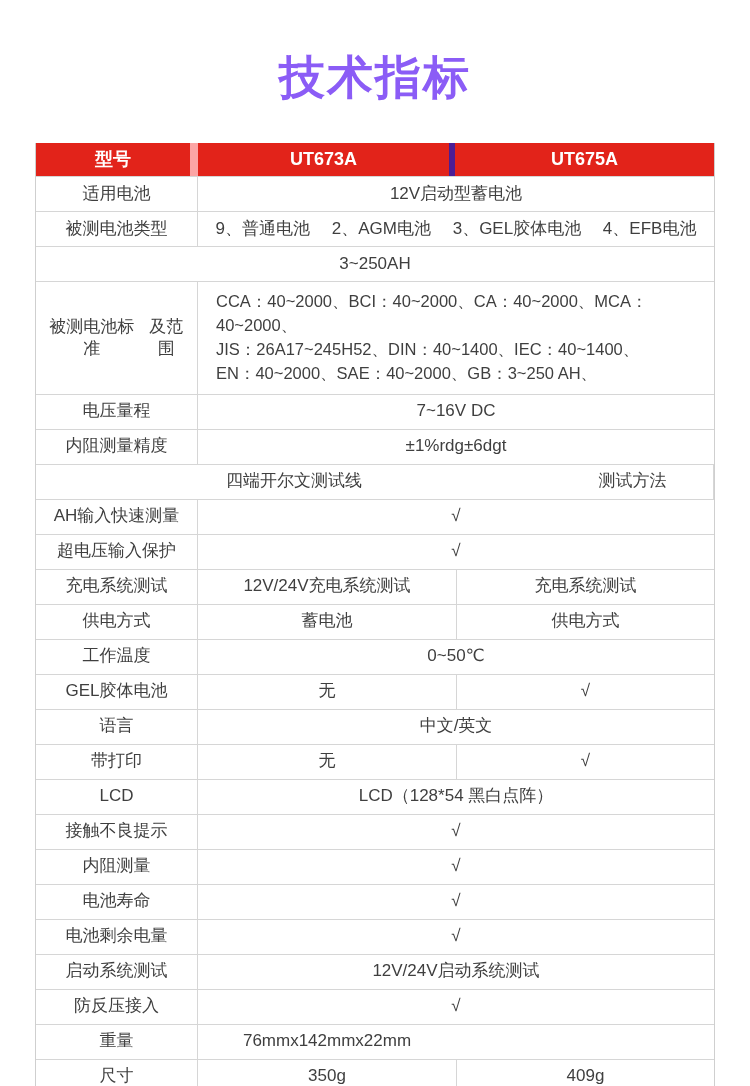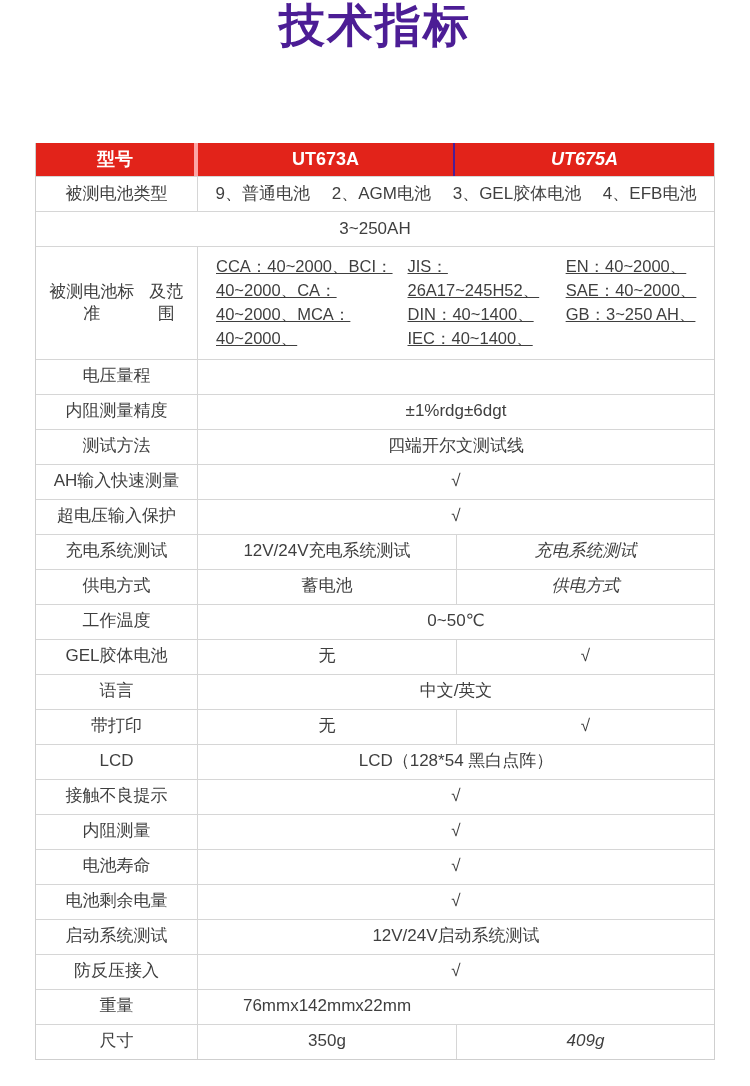--- a/index.html
+++ b/index.html
@@ -2,22 +2,22 @@
 <html><head>
 <meta charset="utf-8">
 <style>
   html,body{margin:0;padding:0;}
   body{
     width:750px;height:1086px;background:#ffffff;
     font-family:"Liberation Sans","DejaVu Sans",sans-serif;
     color:#3f3f3f;position:relative;overflow:hidden;
   }
   .page-title{
-    margin:0;text-align:center;
-    font-size:46px;font-weight:bold;color:#4c1d95;
+    margin:0;padding-top:52px;text-align:center;
+    font-size:46px;font-weight:bold;color:#8b5cf6;
     letter-spacing:2px;line-height:1.1;
   }
   .spec-table{
     position:absolute;left:35px;top:143px;width:680px;
     border:1px solid #cfcfcf;border-top:none;box-sizing:border-box;
     font-size:17px;
   }
   .row{
     display:flex;align-items:stretch;border-top:1px solid #d6d6d6;
     min-height:34px;
@@ -26,46 +26,50 @@
     background:#e2231a;color:#ffffff;font-weight:bold;font-size:18px;
     border-top:none;min-height:33px;
   }
   .cell{
     display:flex;align-items:center;justify-content:center;
     box-sizing:border-box;text-align:center;padding:4px 6px;
     line-height:1.35;
   }
   .c1{width:162px;flex:0 0 162px;border-right:1px solid #d6d6d6;}
   .c2{width:258px;flex:0 0 258px;}
-  .c3{flex:1 1 auto;border-left:1px solid #d6d6d6;font-style:italic;}
+  .c3{flex:1 1 auto;border-left:1px solid #d6d6d6;}
   .cspan{flex:1 1 auto;}
-  .row.header .c1{border-right:4px solid #fca5a5;}
-  .row.header .c2{border-right:2px solid #4c1d95;width:257px;flex:0 0 257px;}
+  .row.header .c1{border-right:8px solid #fca5a5;}
+  .row.header .c2{border-right:6px solid #4c1d95;width:257px;flex:0 0 257px;}
   .row.header .c3{border-left:none;}
   .std .cspan{
-    flex-direction:row;align-items:flex-start;justify-content:center;
-    text-align:left;padding:8px 6px 8px 18px;font-size:16.5px;line-height:1.45;text-decoration:underline;
+    flex-direction:column;align-items:flex-start;justify-content:center;
+    text-align:left;padding:8px 6px 8px 18px;font-size:16.5px;line-height:1.45;
   }
   .std .c1{flex-direction:row;line-height:1.3;}
   .label{color:#3f3f3f;}
   .value{color:#3f3f3f;}
 </style>
 </head>
 <body>
 
 <h1 class="page-title">技术指标</h1>
 
 <div class="spec-table">
 
   <div class="row header">
     <div class="cell c1">型号</div>
     <div class="cell c2">UT673A</div>
     <div class="cell c3">UT675A</div>
   </div>
 
+  <div class="row">
+    <div class="cell c1 label">适用电池</div>
+    <div class="cell cspan value">12V启动型蓄电池</div>
+  </div>
 
   <div class="row">
     <div class="cell c1 label">被测电池类型</div>
     <div class="cell cspan value">9、普通电池　 2、AGM电池　 3、GEL胶体电池　 4、EFB电池</div>
   </div>
 
   <div class="row">
     <div class="cell cspan value">3~250AH</div>
   </div>
 
@@ -76,30 +80,31 @@
     </div>
     <div class="cell cspan value">
       <div>CCA：40~2000、BCI：40~2000、CA：40~2000、MCA：40~2000、</div>
       <div>JIS：26A17~245H52、DIN：40~1400、IEC：40~1400、</div>
       <div>EN：40~2000、SAE：40~2000、GB：3~250 AH、</div>
     </div>
   </div>
 
   <div class="row">
     <div class="cell c1 label">电压量程</div>
+    <div class="cell cspan value">7~16V DC</div>
   </div>
 
   <div class="row">
     <div class="cell c1 label">内阻测量精度</div>
     <div class="cell cspan value">±1%rdg±6dgt</div>
   </div>
 
   <div class="row">
+    <div class="cell cspan value">四端开尔文测试线</div>
     <div class="cell c1 label">测试方法</div>
-    <div class="cell cspan value">四端开尔文测试线</div>
   </div>
 
   <div class="row">
     <div class="cell c1 label">AH输入快速测量</div>
     <div class="cell cspan value">√</div>
   </div>
 
   <div class="row">
     <div class="cell c1 label">超电压输入保护</div>
     <div class="cell cspan value">√</div>

